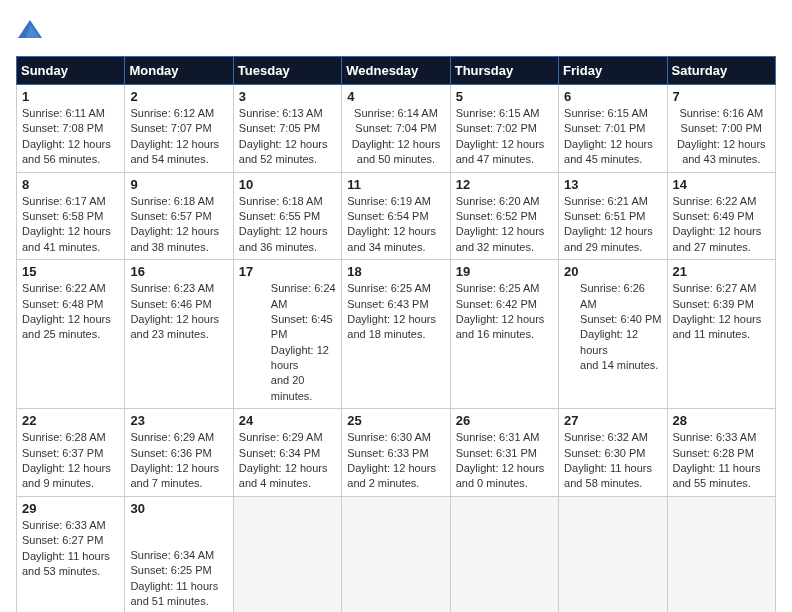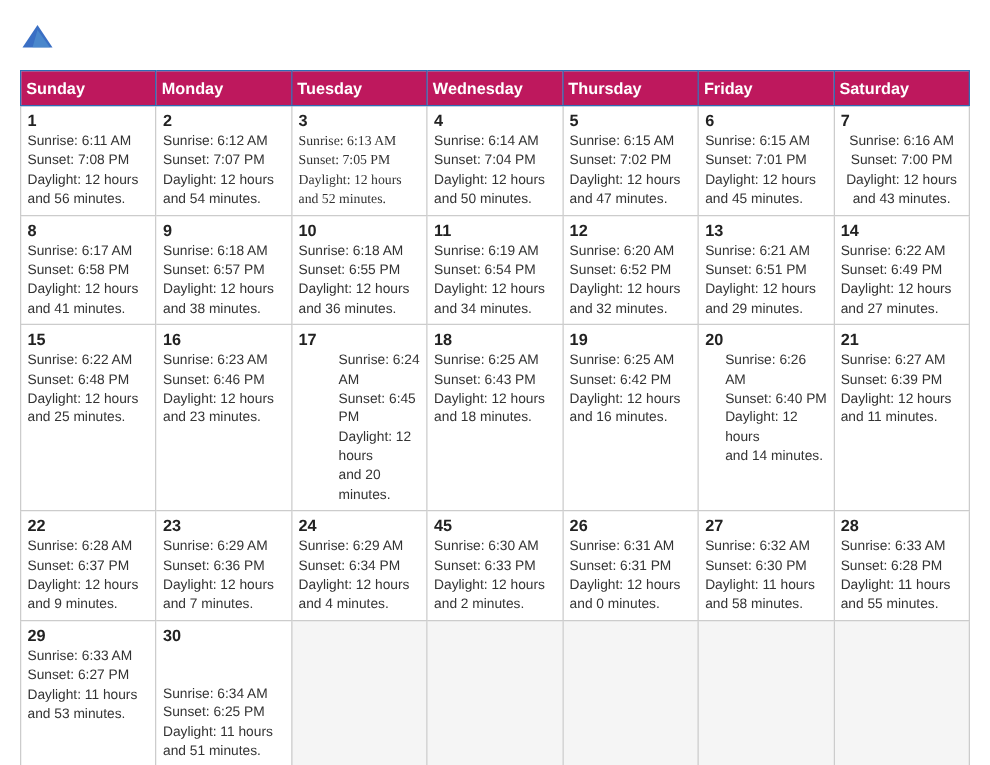--- a/index.html
+++ b/index.html
@@ -51,21 +51,21 @@
     .location-title {
       font-size: 14px;
       color: #555;
     }
     .calendar-table {
       width: 100%;
       border-collapse: collapse;
       table-layout: fixed;
     }
     .calendar-table th {
-      background-color: #be185d;
+      background-color: #0f172a;
       color: white;
       font-size: 13px;
       font-weight: bold;
       padding: 6px 4px;
       text-align: left;
       border: 1px solid #2e6db4;
     }
     .calendar-table td {
       vertical-align: top;
       border: 1px solid #ccc;
@@ -134,28 +134,28 @@
         </td>
         <td>
           <span class="day-number">2</span>
           <div class="day-info" style="white-space: pre-line;">Sunrise: 6:12 AM
 Sunset: 7:07 PM
 Daylight: 12 hours
 and 54 minutes.</div>
         </td>
         <td>
           <span class="day-number">3</span>
-          <div class="day-info" style="white-space: pre-line; font-family: Liberation Serif, serif;">Sunrise: 6:13 AM
+          <div class="day-info" style="white-space: pre-line;">Sunrise: 6:13 AM
 Sunset: 7:05 PM
 Daylight: 12 hours
 and 52 minutes.</div>
         </td>
         <td>
           <span class="day-number">4</span>
-          <div class="day-info" style="white-space: pre-line;">Sunrise: 6:14 AM
+          <div class="day-info" style="white-space: pre-line; text-align: center;">Sunrise: 6:14 AM
 Sunset: 7:04 PM
 Daylight: 12 hours
 and 50 minutes.</div>
         </td>
         <td>
           <span class="day-number">5</span>
           <div class="day-info" style="white-space: pre-line;">Sunrise: 6:15 AM
 Sunset: 7:02 PM
 Daylight: 12 hours
 and 47 minutes.</div>
@@ -293,21 +293,21 @@
 and 7 minutes.</div>
         </td>
         <td>
           <span class="day-number">24</span>
           <div class="day-info" style="white-space: pre-line;">Sunrise: 6:29 AM
 Sunset: 6:34 PM
 Daylight: 12 hours
 and 4 minutes.</div>
         </td>
         <td>
-          <span class="day-number">45</span>
+          <span class="day-number">25</span>
           <div class="day-info" style="white-space: pre-line;">Sunrise: 6:30 AM
 Sunset: 6:33 PM
 Daylight: 12 hours
 and 2 minutes.</div>
         </td>
         <td>
           <span class="day-number">26</span>
           <div class="day-info" style="white-space: pre-line;">Sunrise: 6:31 AM
 Sunset: 6:31 PM
 Daylight: 12 hours

